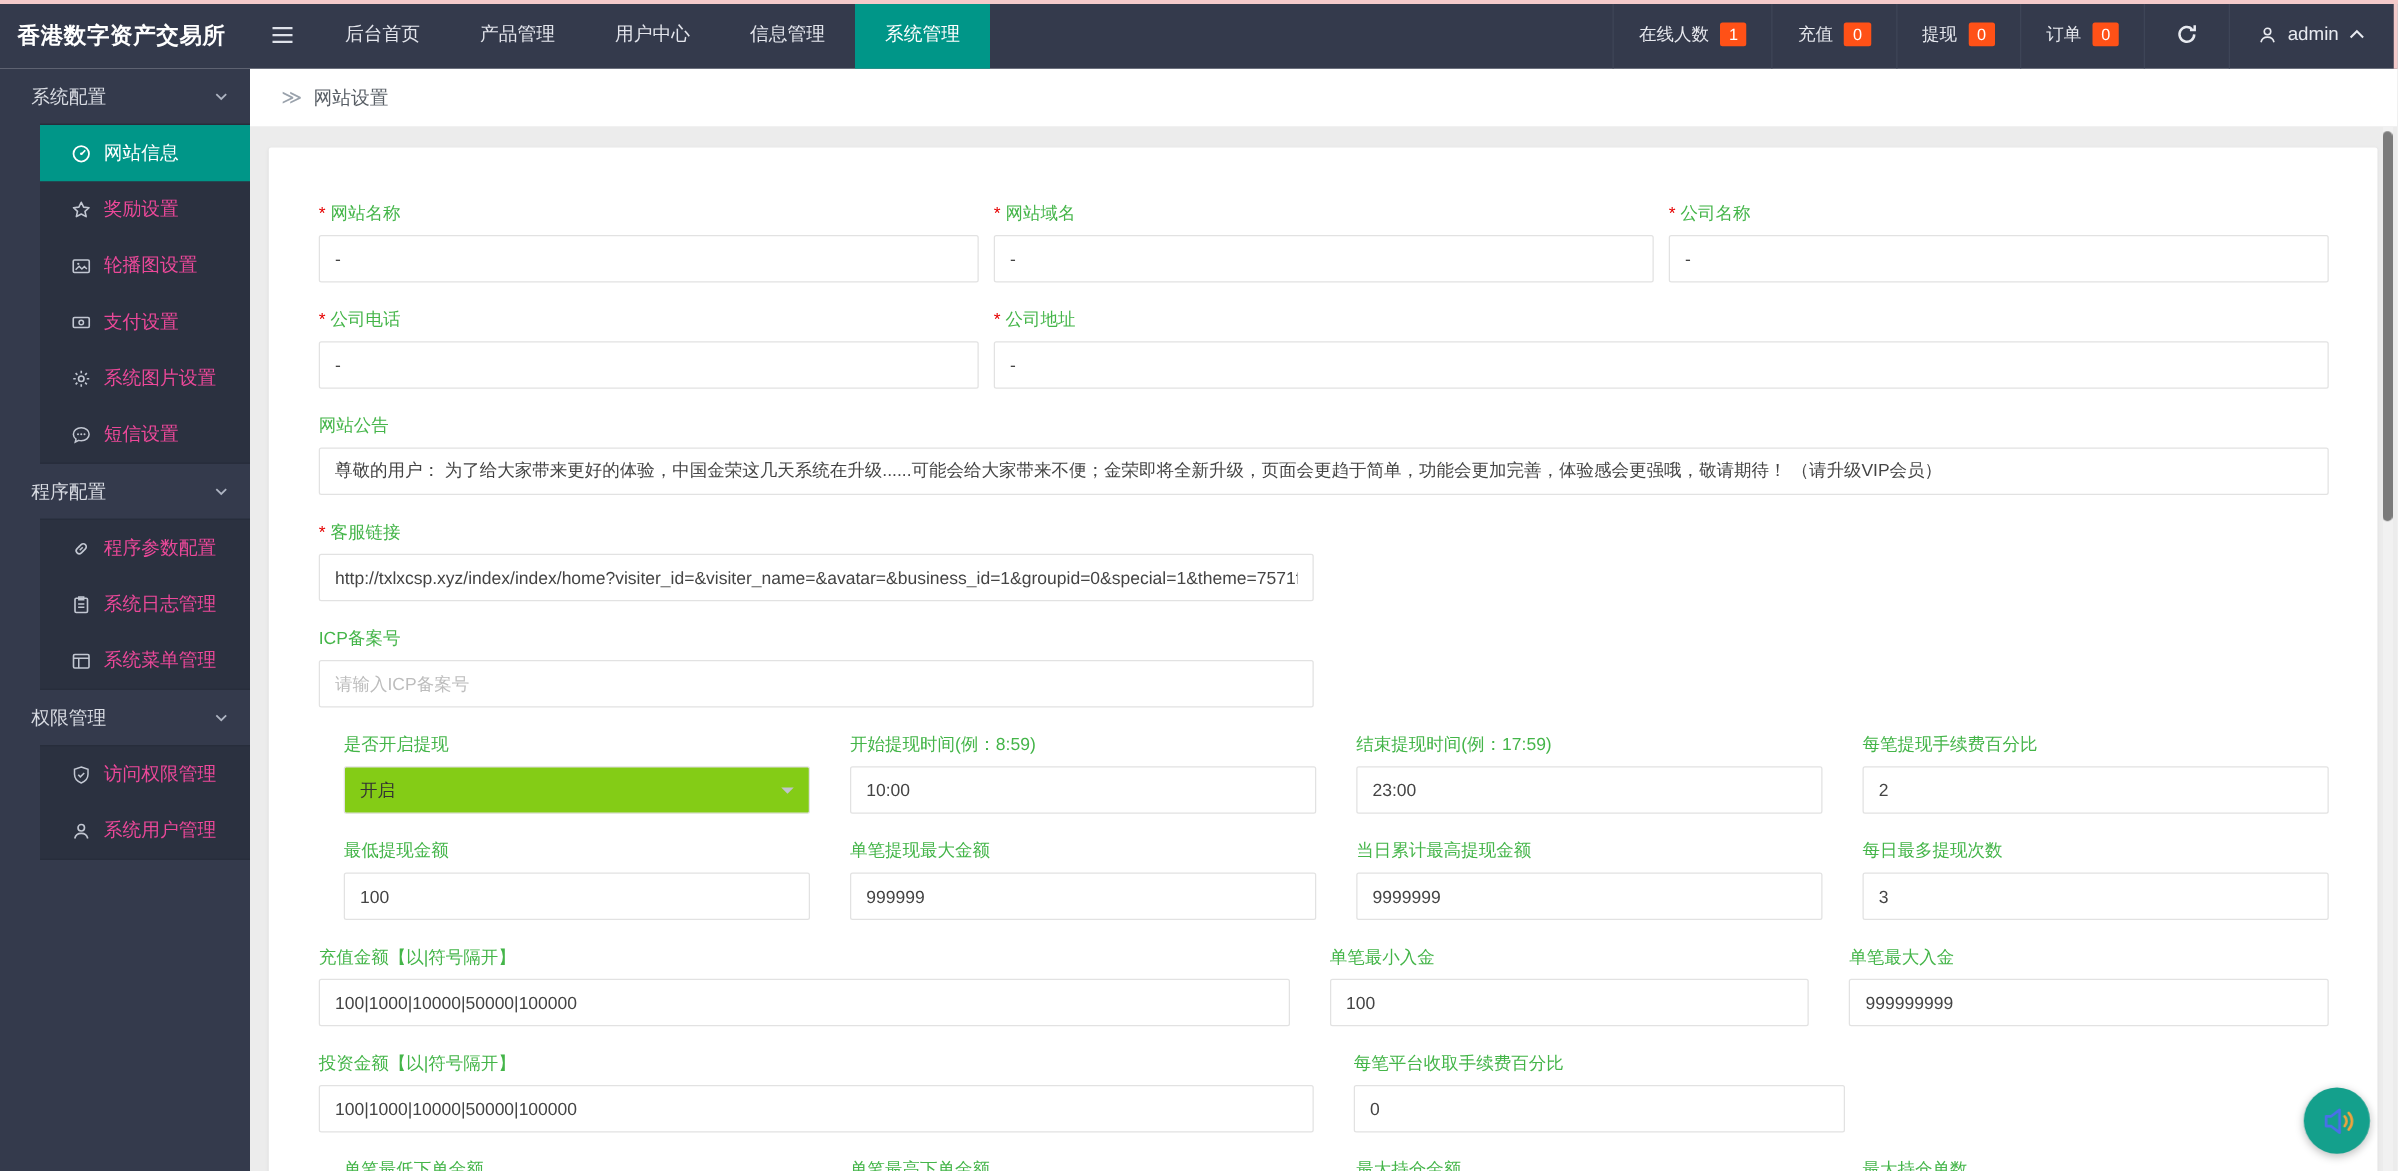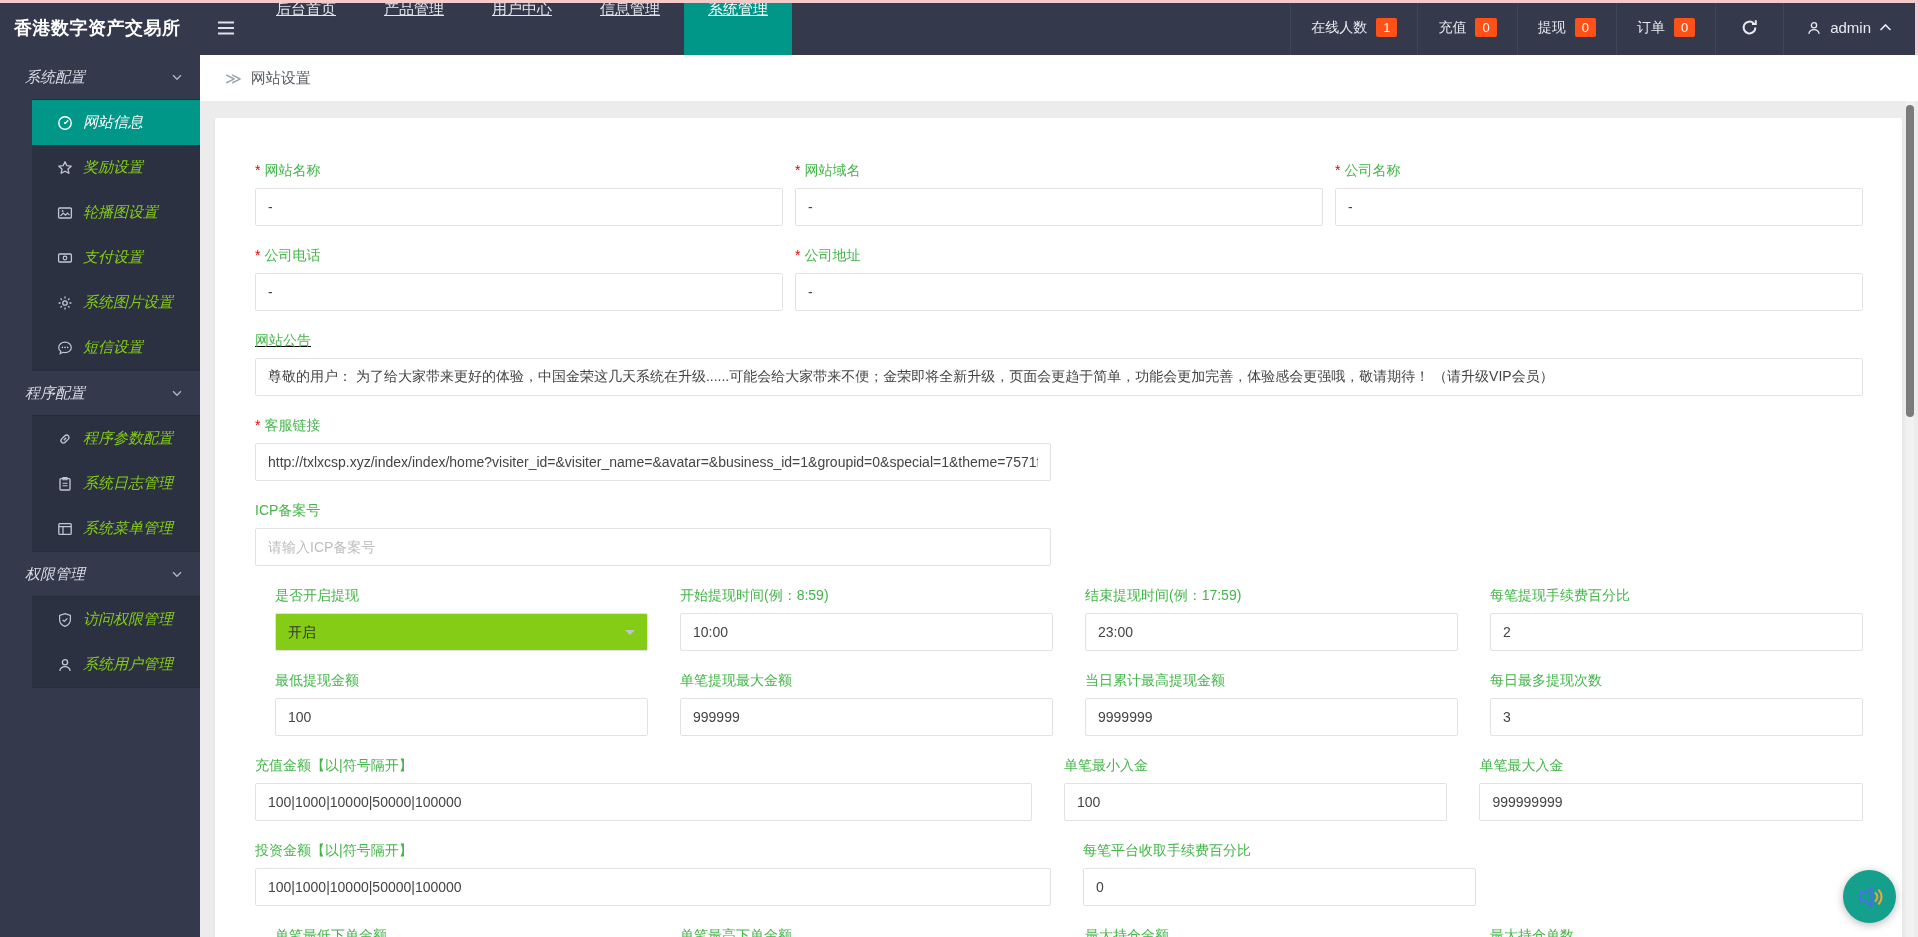--- a/index.html
+++ b/index.html
@@ -4,53 +4,53 @@
 <style>
   * { margin:0; padding:0; box-sizing:border-box; }
   html,body { width:1918px; height:937px; overflow:hidden; font-family:"Liberation Sans",sans-serif; background:#ececec; }
   .shell { display:flex; flex-direction:column; height:100%; }
 
   
   .navbar { height:55px; min-height:55px; background:#343a4c; color:#e8eaf0; display:flex; align-items:stretch; }
   .logo { width:200px; min-width:200px; display:flex; align-items:center; padding-left:14px; font-size:18px; font-weight:bold; color:#fff; letter-spacing:.5px; }
   .nav-toggle { width:52px; display:flex; align-items:center; justify-content:center; cursor:pointer; color:#dfe2ea; }
   .nav-menu { display:flex; align-items:stretch; }
-  .nav-item { padding:0 24px; display:flex; font-size:15px; color:#e3e5ec; cursor:pointer;text-decoration:underline; }
+  .nav-item { padding:0 24px; display:flex; align-items:center; font-size:15px; color:#e3e5ec; cursor:pointer; }
   .nav-item.active { background:#009688; color:#fff; }
   .nav-right { margin-left:auto; display:flex; align-items:stretch; }
   .stat { display:flex; align-items:center; gap:9px; padding:12px 20px; border-left:1px solid #3e4557; font-size:14px; color:#e6e8ee; cursor:pointer;text-align:right; }
   .badge { background:#ff5117; color:#fff; font-size:13px; line-height:19px; padding:0 7px; border-radius:2px; }
   .icon-cell { display:flex; align-items:center; padding:0 24px; border-left:1px solid #3e4557; cursor:pointer; }
   .user-cell { display:flex; align-items:center; gap:8px; padding:0 26px 0 22px; border-left:1px solid #3e4557; font-size:15px; cursor:pointer; }
   svg.ic { display:block; }
 
   
   .lower { display:flex; flex:1; overflow:hidden; }
 
   
-  .sidebar { width:200px; min-width:200px; background:#343a4c; color:#ccd0da; overflow:hidden;font-style:italic; }
+  .sidebar { width:200px; min-width:200px; background:#343a4c; color:#ccd0da; overflow:hidden; }
   .side-sec-title { height:44px; display:flex; align-items:center; padding:0 16px 0 25px; font-size:15px; color:#d9dce3; cursor:pointer; }
   .side-sec-title .chev { margin-left:auto; color:#aeb4c2; }
   .side-panel { background:#2b3140; border-top:1px solid #272d3b; border-bottom:1px solid #272d3b;margin-left:32px; }
-  .side-item { height:45px; display:flex; align-items:center; gap:10px; padding-left:25px; font-size:15px; color:#84cc16; cursor:pointer; }
+  .side-item { height:45px; display:flex; align-items:center; gap:10px; padding-left:25px; font-size:15px; color:#ec4899; cursor:pointer; }
   .side-item .sic { width:16px; height:16px; color:#c2c7d2; }
   .side-item.active { background:#009688; color:#fff; }
   .side-item.active .sic { color:#fff; }
 
   
   .main { flex:1; display:flex; flex-direction:column; background:#ececec; overflow:hidden; }
   .crumbbar { height:46px; min-height:46px; background:#fff; display:flex; align-items:center; padding-left:25px; gap:9px; font-size:15px; color:#595f66; }
   .crumb-ic { color:#9aa2ac; font-size:16px; }
   .content { flex:1; overflow:hidden; }
   .card { margin:17px 16px 0 15px; background:#fff; border-radius:2px; box-shadow:0 1px 3px rgba(0,0,0,.06); padding:42px 39px 80px 40px; min-height:1200px; }
 
   
   .form-row { display:flex; gap:12px; margin-bottom:19px; }
   .field { }
-  .w3 { width:528px; } .w4 { width:393px;margin-left:20px; } .wwide { width:796px; } .whalf { width:1068px; } .wfull { width:1608px;text-decoration:underline; }
+  .w3 { width:528px; } .w4 { width:393px;margin-left:20px; } .wwide { width:796px; } .whalf { width:1068px; } .wfull { width:1608px; }
   .flabel { display:block; font-size:14px; line-height:20px; color:#44b549; margin-bottom:8px; }
   .req { color:#e60000; margin-right:4px; }
   .ipt { width:100%; height:38px; border:1px solid #e2e2e2; border-radius:2px; padding:0 12px; font-size:14px; color:#444; background:#fff; outline:none; font-family:"Liberation Sans",sans-serif; }
   .ipt::placeholder { color:#bdbdbd; }
   .sel { position:relative; width:100%; height:38px; border:1px solid #e2e2e2; border-radius:2px; padding:0 30px 0 12px; font-size:14px; color:#333; line-height:36px; background:#84cc16; cursor:pointer; }
   .sel .caret { position:absolute; right:12px; top:16px; width:0; height:0; border:5px solid transparent; border-top-color:#c0c4cc; }
 
   
   .float-btn { position:fixed; right:22px; bottom:14px; width:53px; height:53px; border-radius:50%; background:#14a08c; display:flex; align-items:center; justify-content:center; box-shadow:0 2px 8px rgba(0,0,0,.28); cursor:pointer; z-index:50; }
 

